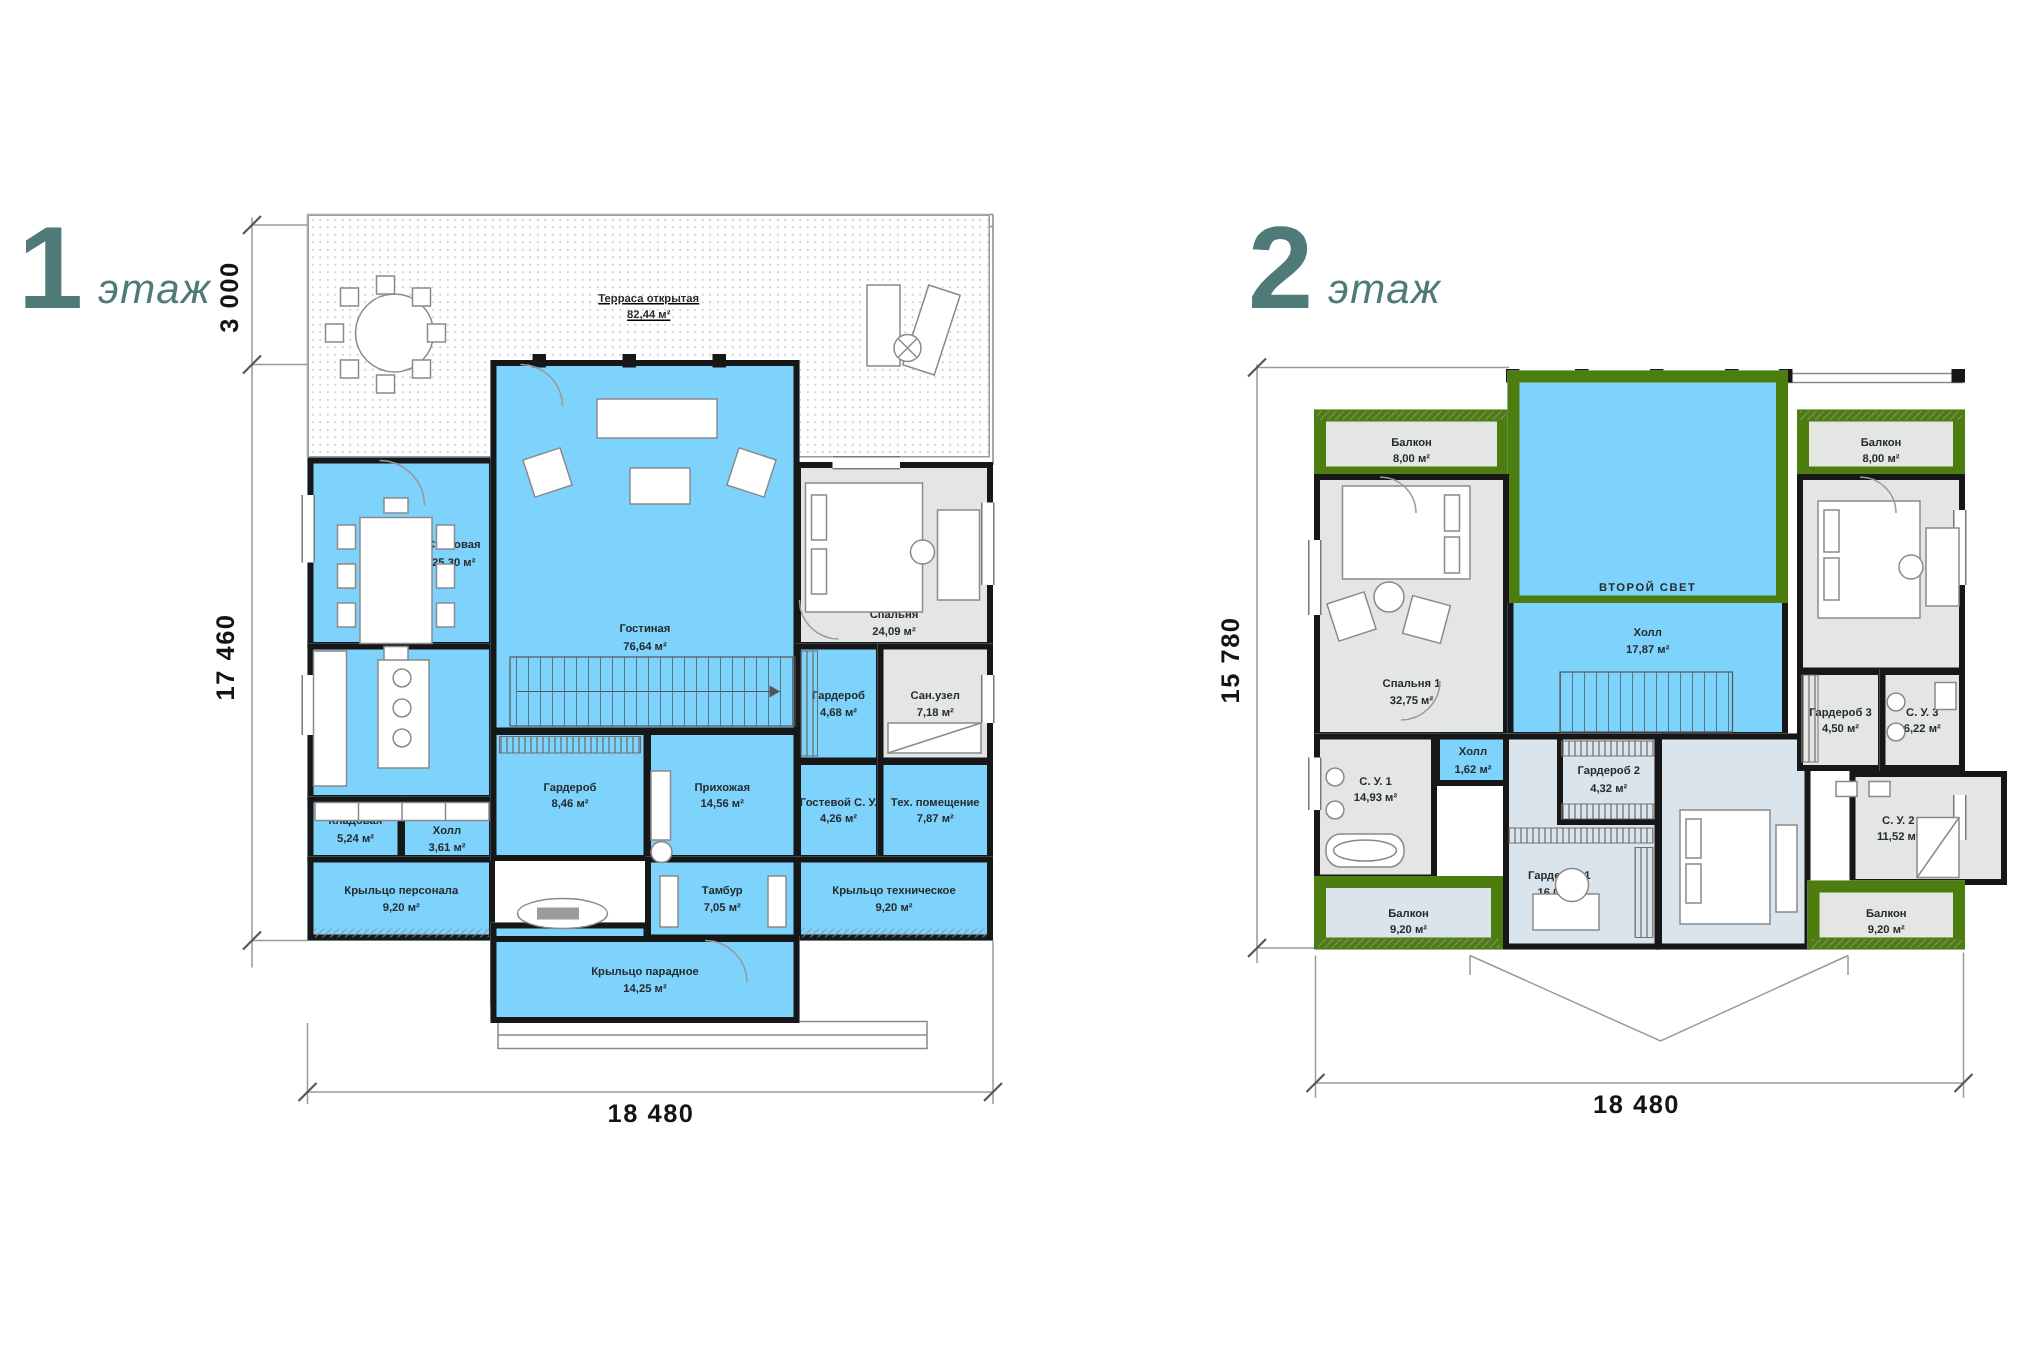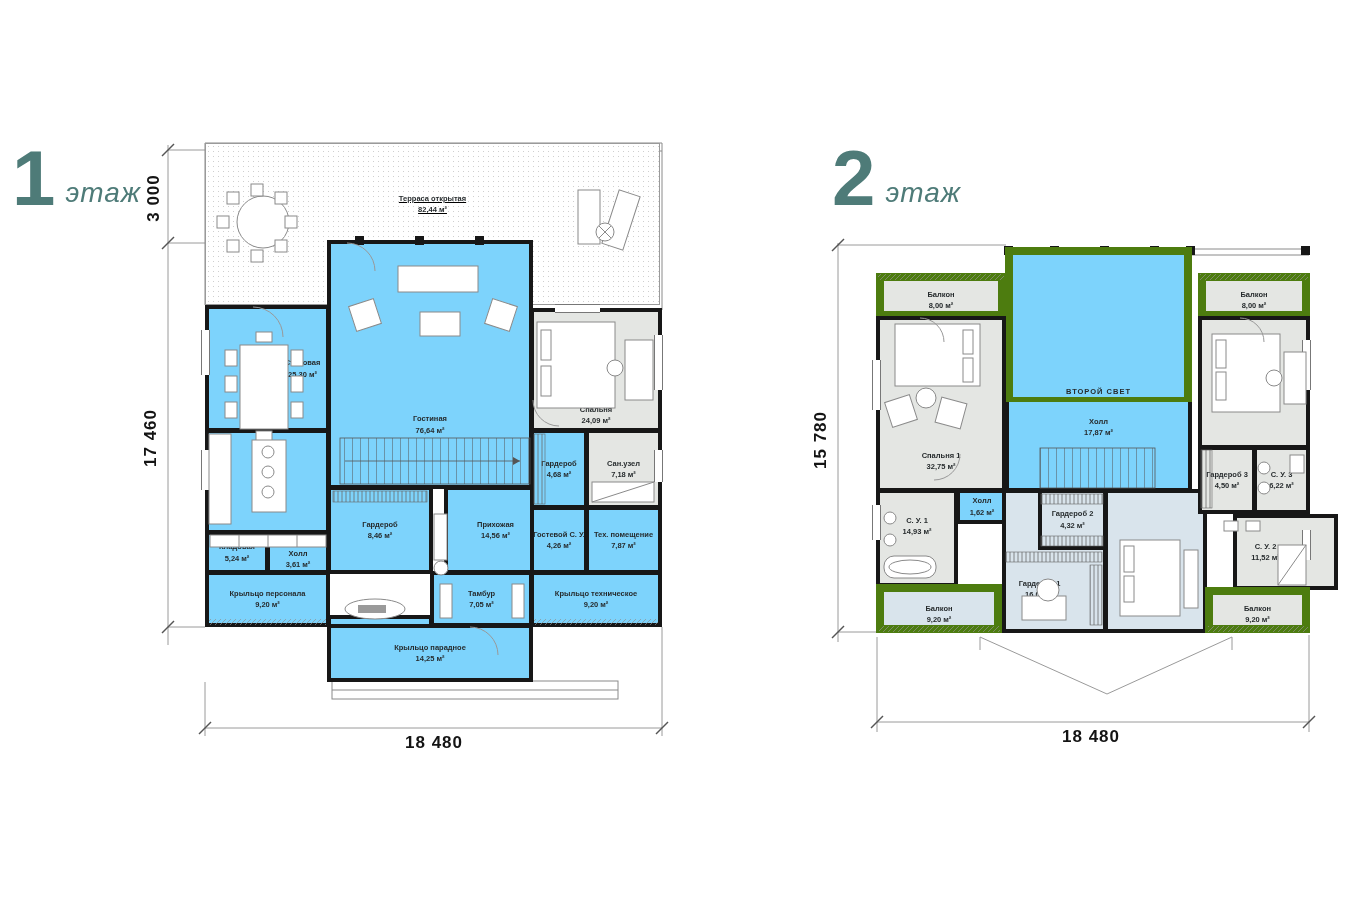--- a/index.html
+++ b/index.html
@@ -139,21 +139,21 @@
   <div class="room pt120" style="left:327px;top:240px;width:206px;height:249px;">
     <span class="rname">Гостиная</span>
     <span class="rarea">76,64 м²</span>
   </div>
 
   <div class="room" style="left:327px;top:486px;width:106px;height:88px;">
     <span class="rname">Гардероб</span>
     <span class="rarea">8,46 м²</span>
   </div>
 
-  <div class="room" style="left:444px;top:486px;width:103px;height:88px;">
+  <div class="room" style="left:430px;top:486px;width:103px;height:88px;">
     <span class="rname">Прихожая</span>
     <span class="rarea">14,56 м²</span>
   </div>
 
   <div class="room gray pt90" style="left:530px;top:308px;width:132px;height:124px;">
     <span class="rname">Спальня</span>
     <span class="rarea">24,09 м²</span>
   </div>
 
   <div class="room" style="left:530px;top:429px;width:58px;height:80px;">

